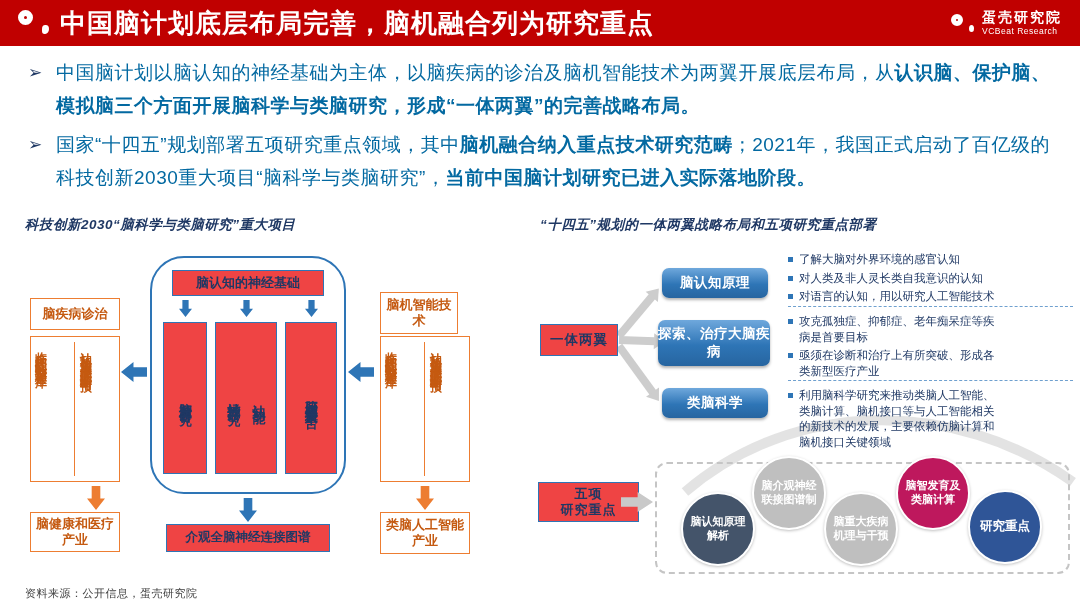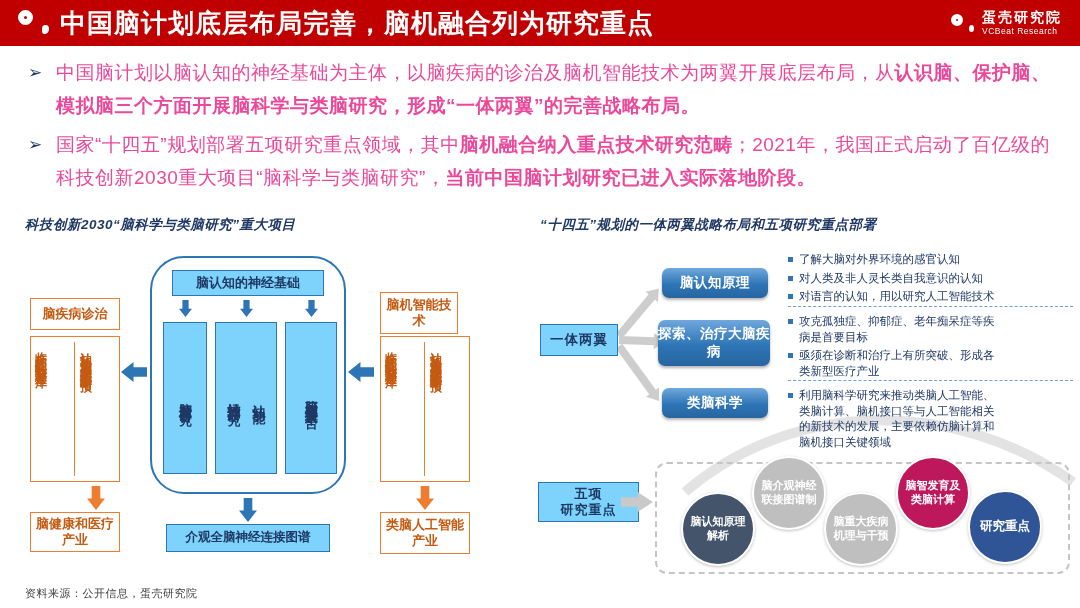--- a/index.html
+++ b/index.html
@@ -17,37 +17,37 @@
   .brand-mark { position:relative; width:24px; height:24px; }
   .brand-ring { position:absolute; left:1px; top:3px; width:12px; height:12px; border:5px solid #fff; border-radius:50%; }
   .brand-dot  { position:absolute; left:19px; top:14px; width:5px; height:7px; background:#fff; border-radius:50%; }
   .brand-name { color:#fff; font-size:14px; font-weight:700; letter-spacing:2px; line-height:1.1; }
   .brand-sub  { color:#fff; font-size:8.5px; letter-spacing:0.5px; }
 
   
   .bullets { position:absolute; left:28px; top:56px; width:1026px; }
   .bullet { display:flex; gap:8px; margin-bottom:6px; }
   .bmark { color:#1F3864; font-size:17px; line-height:33px; flex:none; width:20px; }
-  .btext { font-size:19px; line-height:33px; color:#ec4899; letter-spacing:0.5px; }
+  .btext { font-size:19px; line-height:33px; color:#0369a1; letter-spacing:0.5px; }
   .btext .bold { font-weight:800; }
 
   
   .dg-title { position:absolute; font-size:13.5px; font-weight:700; color:#1F3864; letter-spacing:0.5px;font-style:italic; }
   .ldg-title { left:25px; top:216px; }
   .rdg-title { left:540px; top:216px; }
 
   
   .lcanvas { position:absolute; left:25px; top:240px; width:500px; height:340px; }
   .rcanvas { position:absolute; left:535px; top:240px; width:545px; height:340px; }
   .lcanvas > div, .rcanvas > div { position:absolute; }
 
   
   .obox { border:1.5px solid #ED7D31; color:#C55A11; background:#fff; font-weight:700; font-size:13px;
           display:flex; align-items:center; justify-content:center; text-align:center; line-height:1.25; }
-  .bbox { border:1.5px solid #2E75B6; color:#1F3864; background:#7dd3fc; font-weight:700; font-size:13px;
+  .bbox { border:1.5px solid #2E75B6; color:#1F3864; background:#ef4444; font-weight:700; font-size:13px;
           display:flex; align-items:center; justify-content:center; text-align:center; line-height:1.25; }
   .center-rect { left:125px; top:16px; width:196px; height:238px; border:2.5px solid #2E75B6; border-radius:34px; background:#fff; }
 
   .lt-top { left:5px;  top:58px;  width:90px; height:32px; }
   .lt-tall{ left:5px;  top:96px;  width:90px; height:146px; }
   .lt-bot { left:5px;  top:272px; width:90px; height:40px; padding:2px; }
   .rt-top { left:355px; top:52px; width:78px; height:42px; padding:2px; }
   .rt-tall{ left:355px; top:96px; width:90px; height:146px; }
   .rt-bot { left:355px; top:272px; width:90px; height:42px; padding:2px; }
 

